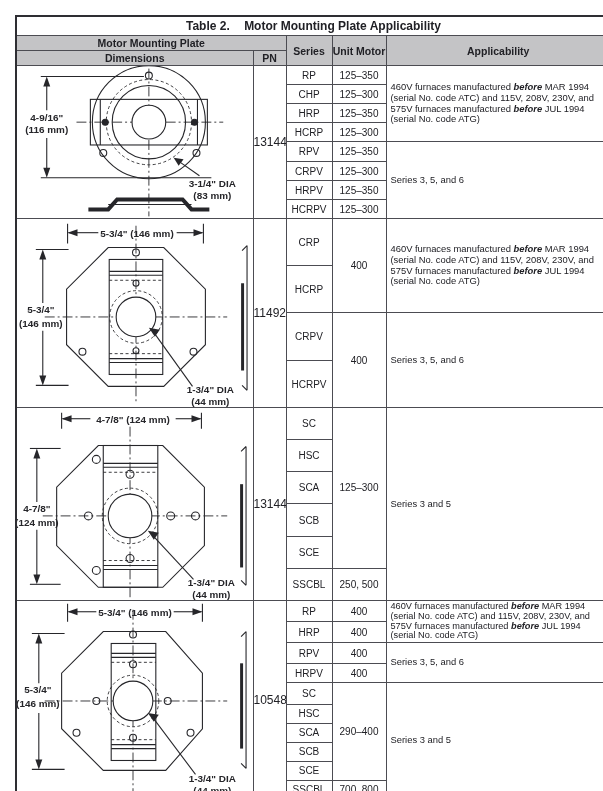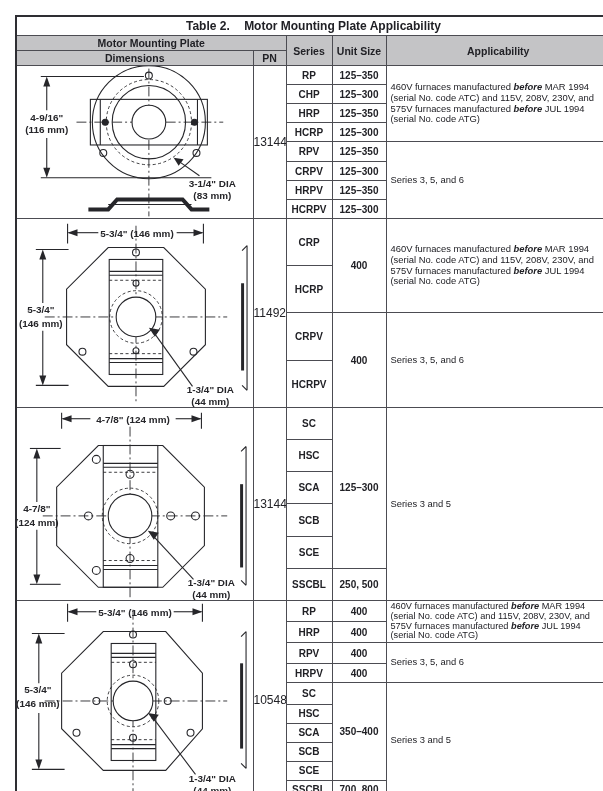--- a/index.html
+++ b/index.html
@@ -3,21 +3,21 @@
 <meta charset="utf-8">
 <style>
   html,body{margin:0;padding:0;background:#fff;}
   body{width:603px;}
   .wrap{margin:15px;}
   table{border-collapse:collapse;width:597px;table-layout:fixed;border:2px solid #2e2e33;}
   td{border:1px solid #4c4c52;font-family:"Liberation Sans",sans-serif;color:#212126;
      padding:0;text-align:center;vertical-align:middle;overflow:hidden;}
   tr.title-row td{font-weight:bold;font-size:12px;height:18px;background:#fff;}
   tr.hdr td{background:#c4c4c6;font-weight:bold;font-size:10.5px;height:14px;}
-  td.model,td.unit{font-weight:bold;font-size:10px;}
+  td.model,td.unit{font-weight:normal;font-size:10px;}
   td.pn{font-size:12px;}
   td.app{text-align:left;font-size:9.4px;line-height:1.13;padding:1px 4px 1px 4px;}
   td.dimcell{padding:0;vertical-align:top;background:#fff;}
   tr.s1{height:19px;} tr.s2{height:47px;} tr.s3{height:32px;} tr.s4{height:19px;}
   svg.dwg{display:block;}
   .dwg line,.dwg path,.dwg circle,.dwg rect,.dwg polyline{stroke:#26262a;fill:none;stroke-width:1.1;}
   .dwg polygon.oct{stroke:#26262a;fill:none;stroke-width:1.1;}
   .dwg polygon.fill{fill:#26262a;stroke:none;}
   .dwg circle.fill{fill:#26262a;stroke:#26262a;}
   .dwg circle.hole{fill:#fff;}
@@ -45,21 +45,21 @@
         <tr class="title-row">
     <td colspan="5">
       <span>Table 2.</span>
       <span style="margin-left:11px">Motor Mounting Plate Applicability</span>
     </td>
   </tr>
 
   <tr class="hdr">
     <td colspan="2">Motor Mounting Plate</td>
     <td rowspan="2">Series</td>
-    <td rowspan="2">Unit Size</td>
+    <td rowspan="2">Unit Motor</td>
     <td rowspan="2">Applicability</td>
   </tr>
   <tr class="hdr">
     <td>Dimensions</td>
     <td>PN</td>
   </tr>
 
   <tr class="s1">
     <td class="dimcell" rowspan="8">
       <svg class="dwg" width="235" height="152" viewBox="0 0 237 152">
@@ -313,21 +313,21 @@
           <td class="model">RPV</td>
           <td class="unit">400</td>
       <td class="app" rowspan="2">Series 3, 5, and 6</td>
         </tr>
   <tr class="s4">
           <td class="model">HRPV</td>
           <td class="unit">400</td>
         </tr>
   <tr class="s4">
           <td class="model">SC</td>
-      <td class="unit" rowspan="5">350–400</td>
+      <td class="unit" rowspan="5">290–400</td>
       <td class="app" rowspan="6">Series 3 and 5</td>
         </tr>
   <tr class="s4">
           <td class="model">HSC</td>
         </tr>
   <tr class="s4">
           <td class="model">SCA</td>
         </tr>
   <tr class="s4">
           <td class="model">SCB</td>

